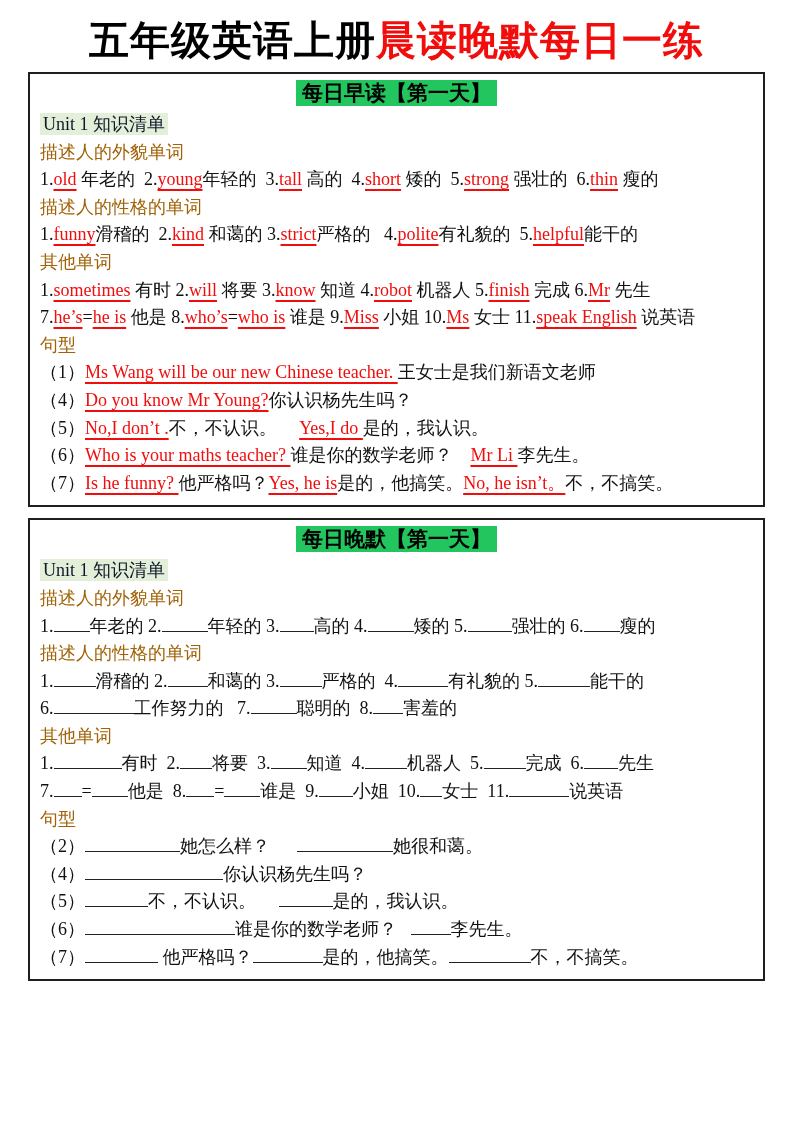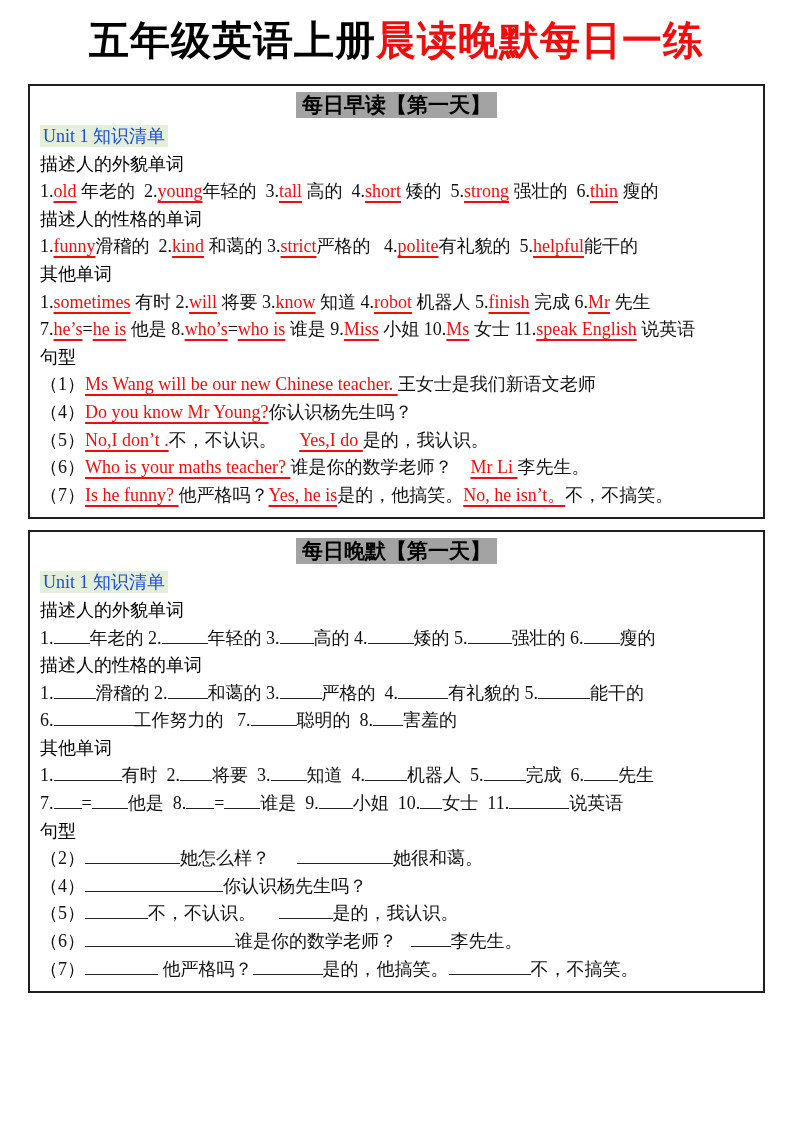--- a/index.html
+++ b/index.html
@@ -2,43 +2,43 @@
 <html><head>
 <meta charset="utf-8">
 <style>
   html,body{margin:0;padding:0;}
   body{
     width:793px;height:1122px;background:#ffffff;overflow:hidden;
     font-family:"Liberation Serif","DejaVu Serif",serif;color:#111;
   }
   .page{width:793px;height:1122px;}
   .title{
-    margin:16px 0 20px 0;text-align:center;
+    margin:16px 0 8px 0;text-align:center;
     font-family:"Liberation Sans","DejaVu Sans",sans-serif;
     font-size:40px;font-weight:bold;line-height:48px;letter-spacing:1px;
   }
   .t-black{color:#000000;}
   .t-red{color:#f20d0d;}
   .box{
     width:713px;margin:0 auto 11px auto;
     border:2px solid #1f1f1f;background:#ffffff;
     padding:4px 10px 8px 10px;
   }
   .box-header{text-align:center;line-height:31px;margin-bottom:1px;}
   .hl-yellow{
-    background:#a3a3a3;color:#000;
+    background:#22c55e;color:#000;
     font-size:21px;font-weight:bold;padding:1px 6px;margin-top:36px;
   }
   .line{
     font-size:18px;line-height:27.6px;white-space:pre-wrap;
     color:#111;
   }
   .k{color:#111;}
-  .g{background:#e3efd9;color:#1d4ed8;padding:1px 3px;}
-  .b{color:#000000;}
+  .g{background:#e3efd9;color:#0f172a;padding:1px 3px;}
+  .b{color:#a16207;}
   .r{
     color:#f20d0d;
     text-decoration:underline;
     text-decoration-thickness:1.5px;
     text-underline-offset:4px;
   }
   .u{
     display:inline-block;
     height:5px;
     border-bottom:1.6px solid #222;

